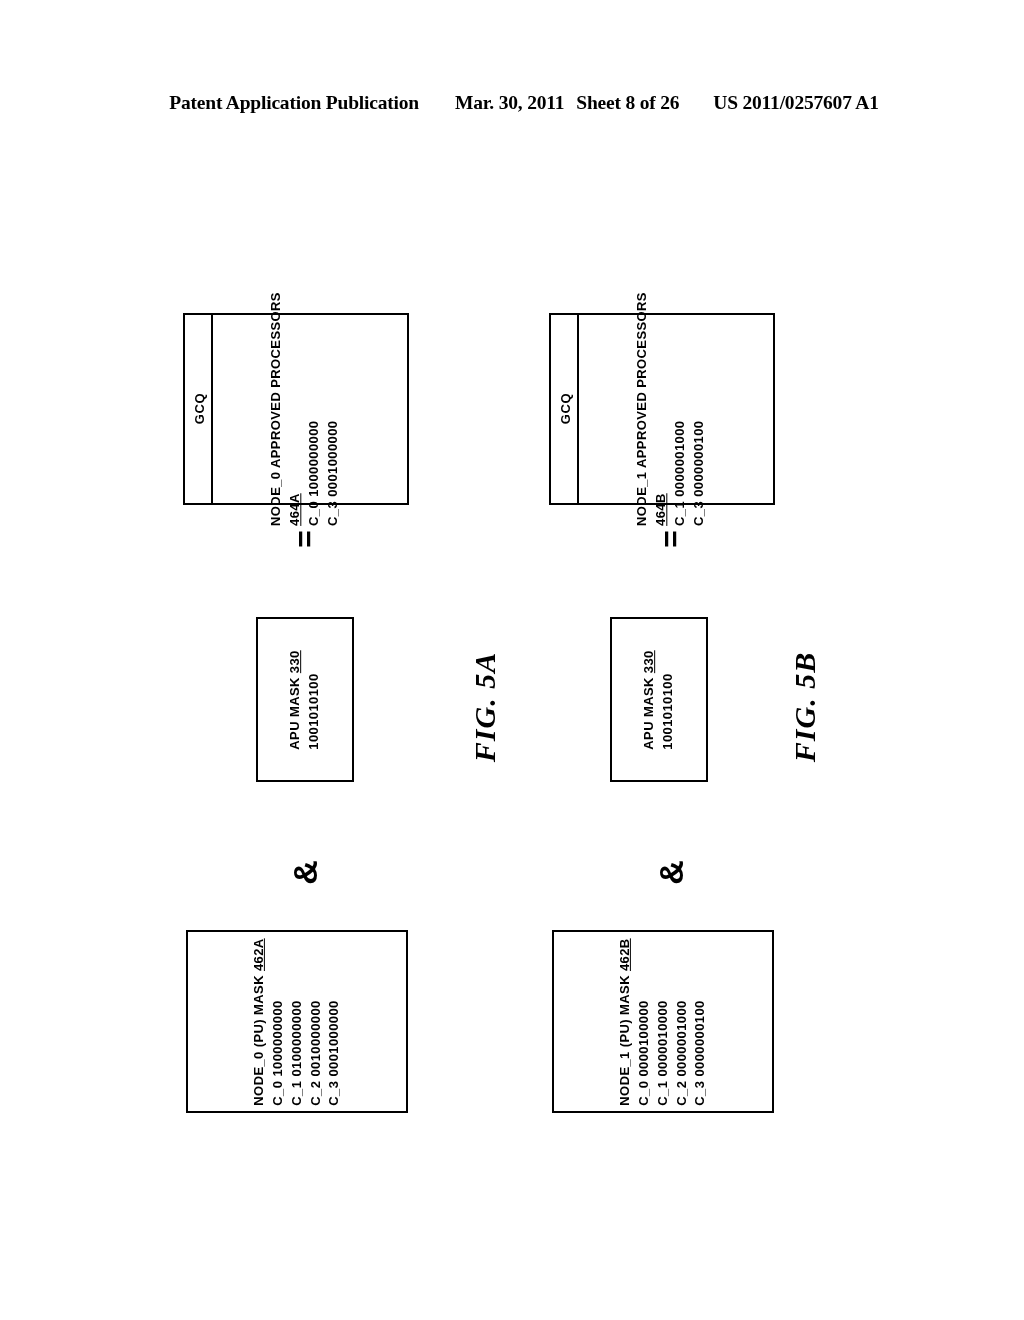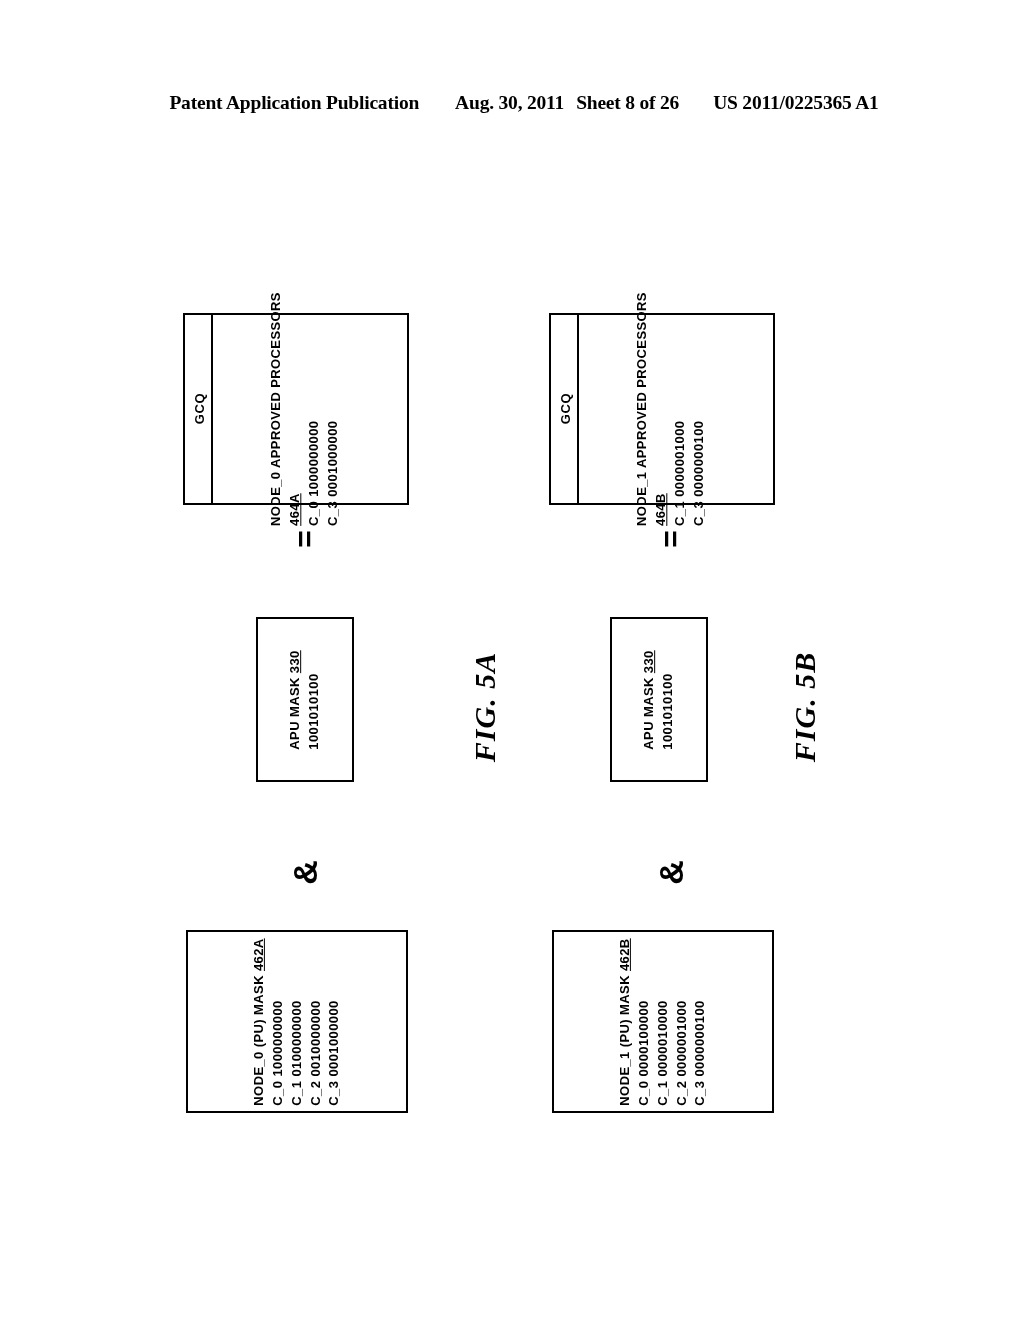--- a/index.html
+++ b/index.html
@@ -120,25 +120,25 @@
     transform-origin: 50% 50%;
     white-space: nowrap;
   }
 </style>
 </head>
 <body>
 
 <div id="page-header">
   <span class="hdr-seg">Patent Application Publication</span>
   <span class="hdr-gap-1"></span>
-  <span class="hdr-seg">Aug. 30, 2011</span>
+  <span class="hdr-seg">Mar. 30, 2011</span>
   <span class="hdr-gap-2"></span>
   <span class="hdr-seg">Sheet 8 of 26</span>
   <span class="hdr-gap-3"></span>
-  <span class="hdr-seg">US 2011/0225365 A1</span>
+  <span class="hdr-seg">US 2011/0257607 A1</span>
 </div>
 
 <div id="drawing">
 
   <div class="fig-box" style="left:183px; top:313px; width:226px; height:192px;">
     <div class="gcq-divider" style="left:26px;"></div>
     <div class="gcq-label" style="left:-16px; top:86px; width:60px; text-align:center;">GCQ</div>
     <div class="box-text" style="left:54%;">
       <span class="row">NODE_0 APPROVED PROCESSORS</span>
       <span class="row ref-num">464A</span>

